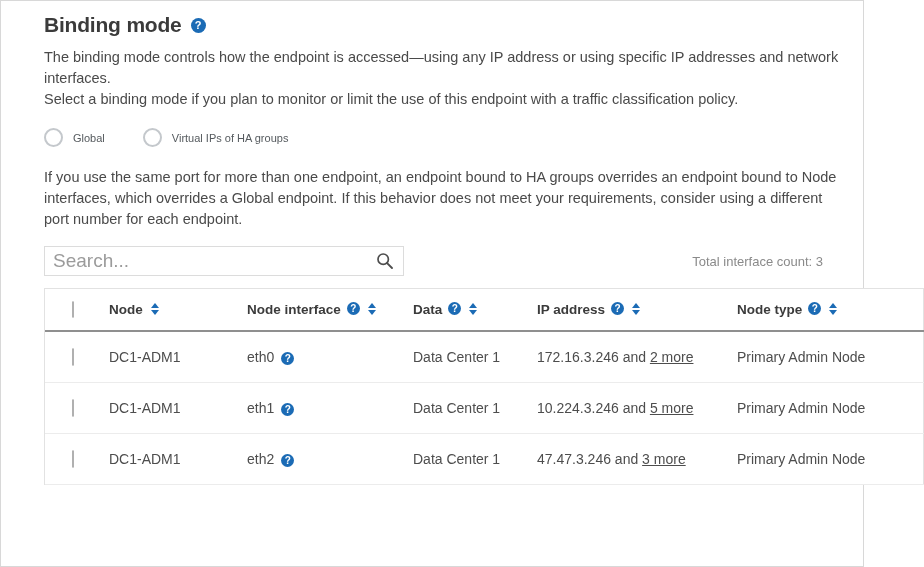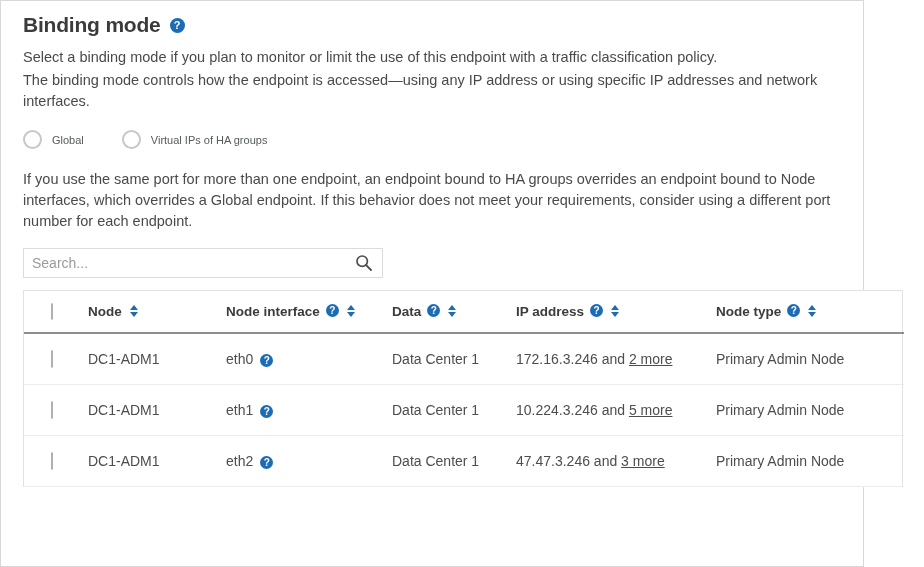--- a/index.html
+++ b/index.html
@@ -14,20 +14,21 @@
     color: #3b3b3b;
     overflow: hidden;
   }
   .page {
     position: relative;
     width: 864px;
     height: 567px;
     box-sizing: border-box;
     border: 1px solid #d8d8d8;
     background: #fff;
+    padding-left: 21px;
   }
   .inner {
     padding: 12px 22px 0 22px;
   }
 
   
   .title-row {
     display: flex;
     align-items: center;
     gap: 9px;
@@ -125,21 +126,21 @@
     background: #fff;
     display: flex;
     align-items: center;
   }
   .search-input {
     border: 0;
     outline: none;
     height: 28px;
     width: 320px;
     padding: 0 8px;
-    font-size: 14px;
+    font-size: 19px;
     font-family: "Liberation Sans", sans-serif;
     color: #555;
     background: transparent;
   }
   .search-input::placeholder { color: #9b9b9b; }
   .search-icon {
     position: absolute;
     right: 9px;
     top: 5px;
     width: 18px;
@@ -246,22 +247,22 @@
 <body>
 
 <div class="page">
   <div class="inner">
 
     <div class="title-row">
       <span class="title-text">Binding mode</span>
       <span class="help-icon">?</span>
     </div>
 
+    <div class="para block">The binding mode controls how the endpoint is accessed—using any IP address or using specific IP addresses and network interfaces.</div>
     <div class="para tight">Select a binding mode if you plan to monitor or limit the use of this endpoint with a traffic classification policy.</div>
-    <div class="para block">The binding mode controls how the endpoint is accessed—using any IP address or using specific IP addresses and network interfaces.</div>
 
     <div class="radio-row">
       <div class="radio-item">
         <span class="radio-circle"></span>
         <span class="radio-label">Global</span>
       </div>
       <div class="radio-item">
         <span class="radio-circle"></span>
         <span class="radio-label">Virtual IPs of HA groups</span>
       </div>
@@ -272,20 +273,21 @@
     <div class="search-row">
       <div class="search-box">
         <input class="search-input" type="text" placeholder="Search..." style="">
         <span class="search-icon">
           <svg width="18" height="18" viewBox="0 0 18 18">
             <circle cx="7.2" cy="7.2" r="5.2" fill="none" stroke="#4d4d4d" stroke-width="1.7"></circle>
             <line x1="11.1" y1="11.1" x2="16" y2="16" stroke="#4d4d4d" stroke-width="1.9" stroke-linecap="round"></line>
           </svg>
         </span>
       </div>
+      <div class="total-count">Total interface count: 3</div>
     </div>
 
     <div class="tbl-wrap">
       <table class="iface">
         <colgroup>
           <col class="col-chk">
             <col class="col-node">
             <col class="col-iface">
           <col class="col-site">
             <col class="col-ip">

